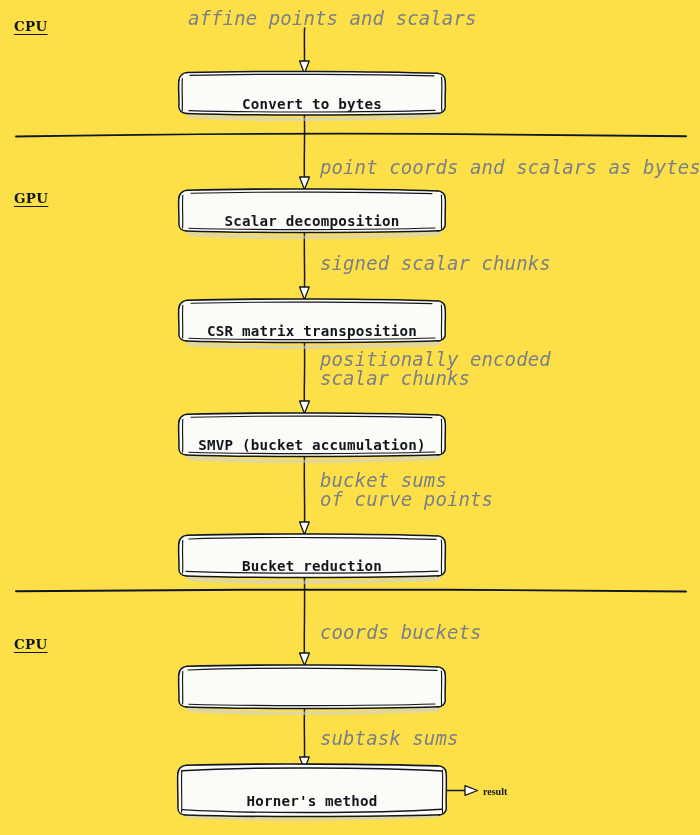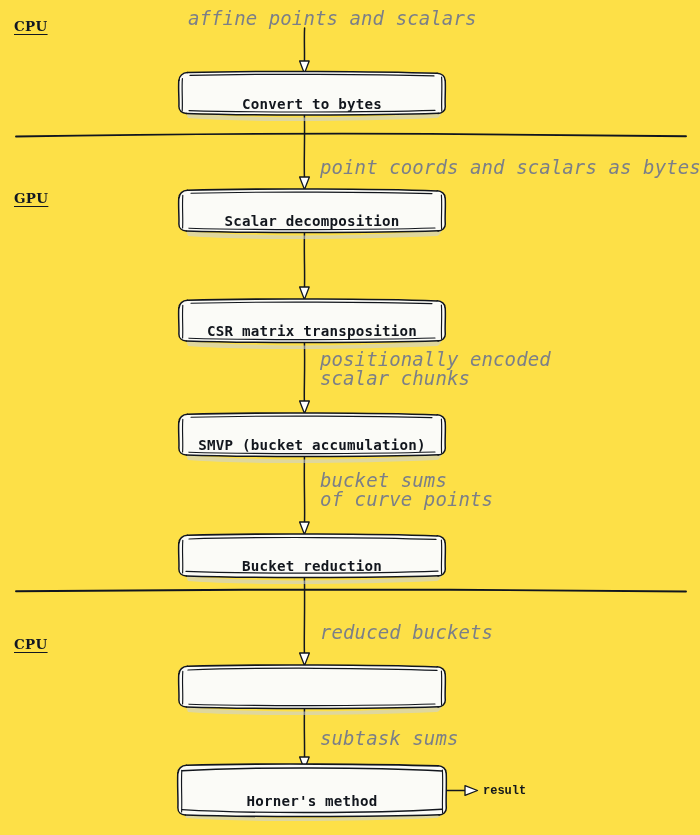--- a/index.html
+++ b/index.html
@@ -52,23 +52,23 @@
     font-family: "DejaVu Sans Mono", "Liberation Mono", monospace;
     font-style: italic;
     font-size: 19px;
     color: #7b7f88;
     white-space: pre;
     line-height: 19px;
     letter-spacing: 0.1px;
   }
   .terminal-label {
     position: absolute;
-    font-family: Liberation Mono, monospace;
+    font-family: Liberation Serif, serif;
     font-weight: bold;
-    font-size: 12px;
+    font-size: 10px;
     color: #12161d;
     white-space: nowrap;
     transform: translateY(-50%);
   }
   .sketch-path {
     fill: none;
     stroke: #12161d;
     stroke-linecap: round;
     stroke-linejoin: round;
   }
@@ -267,22 +267,23 @@
 
   <div class="node-label" style="left:312px; top:93.5px;">Convert to bytes</div>
   <div class="node-label" style="left:312px; top:211px;">Scalar decomposition</div>
   <div class="node-label" style="left:312px; top:321px;">CSR matrix transposition</div>
   <div class="node-label" style="left:312px; top:435px;">SMVP (bucket accumulation)</div>
   <div class="node-label" style="left:312px; top:556px;">Bucket reduction</div>
   <div class="node-label" style="left:312px; top:790.5px;">Horner's method</div>
 
   <div class="edge-label" style="left:188px; top:9px;">affine points and scalars</div>
   <div class="edge-label" style="left:320px; top:158px;">point coords and scalars as bytes</div>
+  <div class="edge-label" style="left:320px; top:254px;">signed scalar chunks</div>
   <div class="edge-label" style="left:320px; top:350px;">positionally encoded
 scalar chunks</div>
   <div class="edge-label" style="left:320px; top:471px;">bucket sums
 of curve points</div>
-  <div class="edge-label" style="left:320px; top:623px;">reduced buckets</div>
+  <div class="edge-label" style="left:320px; top:623px;">coords buckets</div>
   <div class="edge-label" style="left:320px; top:729px;">subtask sums</div>
 
   <div class="terminal-label" style="left:483px; top:790.5px;">result</div>
 
 </div>
 
 </body></html>

